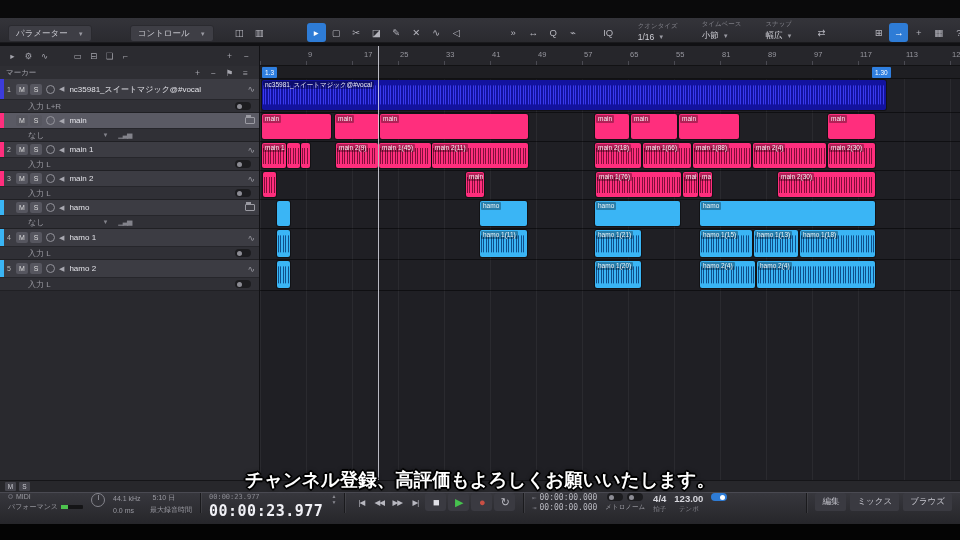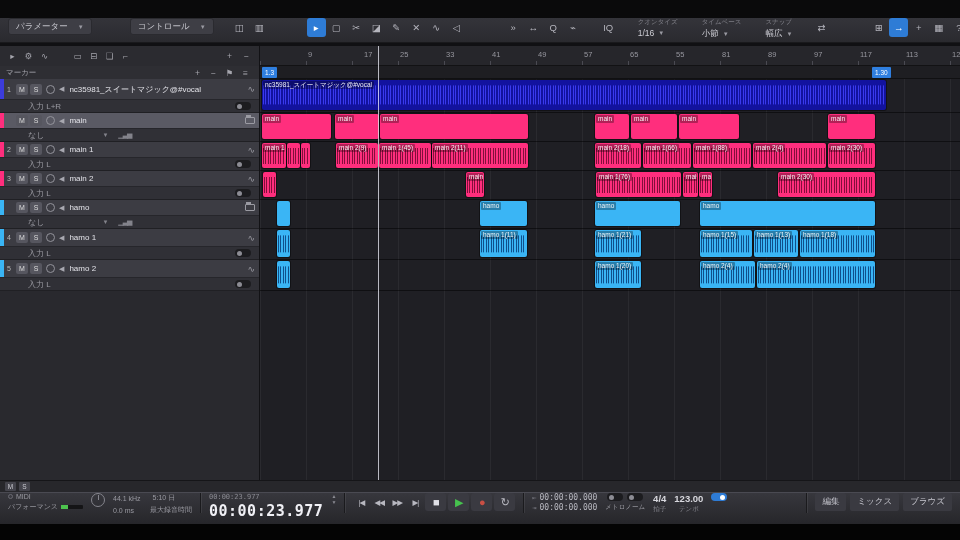--- a/index.html
+++ b/index.html
@@ -1,19 +1,19 @@
 <!DOCTYPE html>
 <html><head>
 <meta charset="utf-8">
 <style>
 *{box-sizing:border-box;margin:0;padding:0}
 body{margin:0;background:#000;font-family:"Liberation Sans","DejaVu Sans",sans-serif}
 .app{position:relative;width:960px;height:540px;background:#101013;overflow:hidden}
 .topstrip{position:absolute;top:0;left:0;width:100%;height:18px;background:#0a0a0b}
-.toolbar{position:absolute;top:18px;left:0;width:100%;height:25px;background:linear-gradient(#34343a,#2a2a2f);border-bottom:1px solid #19191c;display:flex;align-items:flex-start;padding:0 8px;gap:16px}
+.toolbar{position:absolute;top:18px;left:0;width:100%;height:25px;background:linear-gradient(#34343a,#2a2a2f);border-bottom:1px solid #19191c;display:flex;align-items:flex-end;padding:0 8px;gap:16px}
 .dd{display:flex;align-items:center;gap:10px;height:17px;padding:0 7px;background:#3e3e45;border:1px solid #2a2a2f;border-radius:3px;font-size:8.5px;color:#c9c9d0;white-space:nowrap}
 .caret{font-size:6px;color:#9a9aa2}
 .vsep{width:1px;height:18px;background:#1c1c20;box-shadow:1px 0 0 rgba(255,255,255,.06);margin:0 3px}
 .igroup{display:flex;align-items:center;gap:1px}
 .tbtn{min-width:19px;height:19px;display:flex;align-items:center;justify-content:center;font-size:9.5px;color:#b4b4bc;border-radius:3px;padding:0 2px}
 .tbtn.sel{background:#2e7cd6;color:#fff}
 .stack{display:flex;flex-direction:column;justify-content:center;gap:1px;margin:0 4px}
 .slabel{font-size:6.5px;color:#83838b;white-space:nowrap}
 .svalue{font-size:8.5px;color:#cfcfd6;white-space:nowrap;display:flex;gap:4px;align-items:center}
 .spacer{flex:1}
@@ -557,13 +557,14 @@
     <div class="spacer"></div>
     <div class="vsep2"></div>
     <div id="modebtns">
         <span class="mode">編集</span>
         <span class="mode">ミックス</span>
         <span class="mode">ブラウズ</span>
       </div>
   </div>
 
   <div class="blackbar"></div>
+  <div class="subtitle">チャンネル登録、高評価もよろしくお願いいたします。</div>
 </div>
 
 </body></html>

